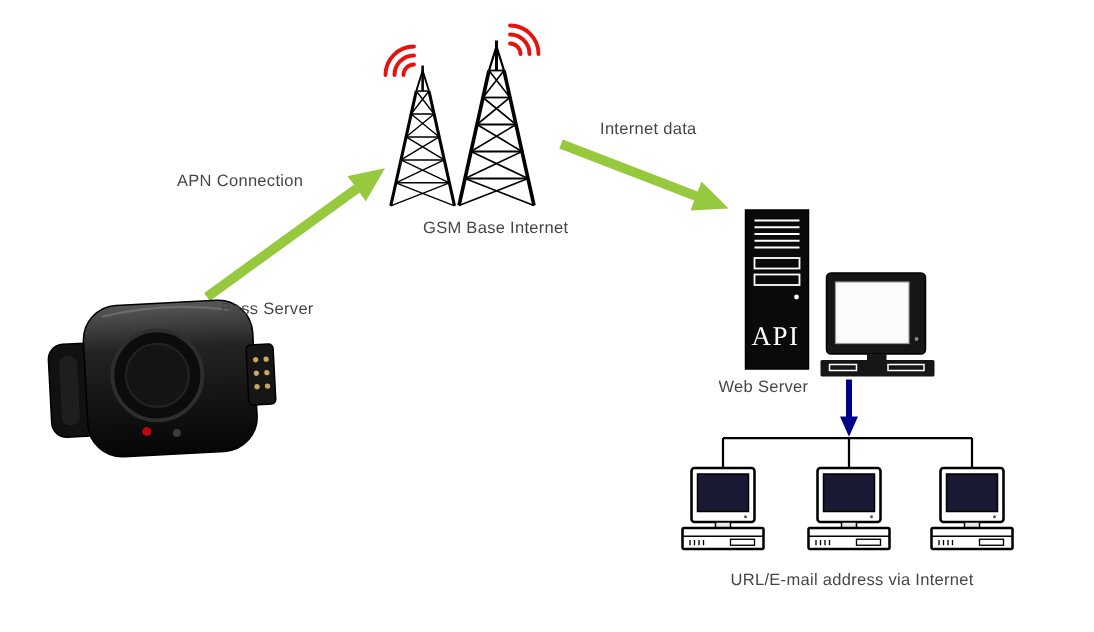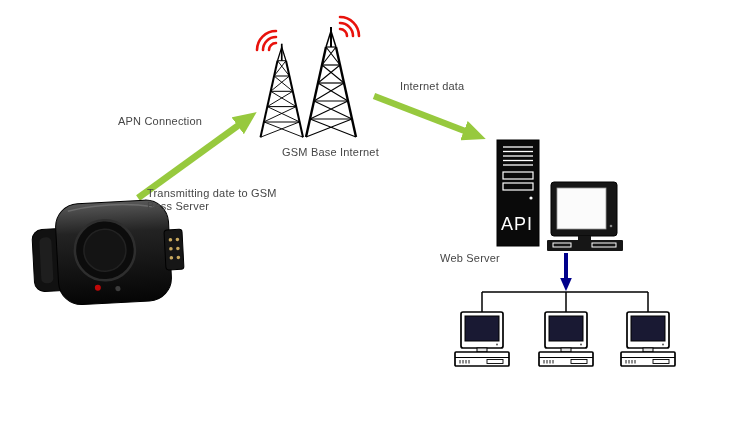--- a/index.html
+++ b/index.html
@@ -13,20 +13,21 @@
     letter-spacing: 0.2px;
     white-space: nowrap;
   }
   .label-api {
     position: absolute;
     left: 501px;
     top: 214px;
     font-size: 18px;
     color: #ffffff;
     letter-spacing: 1px;
+    font-family: Liberation Serif, serif;
   }
 </style>
 </head>
 <body>
 
 <div class="canvas">
 
   <svg class="art" width="729" height="421" viewBox="0 0 729 421">
     <defs>
       <marker id="mGreen" markerWidth="3.6" markerHeight="3.2" refX="1" refY="1.6" orient="auto">
@@ -146,21 +147,21 @@
     <use href="#pc" transform="translate(620,312)"></use>
   </svg>
 
   <div class="label" style="left:118px; top:115px">APN Connection</div>
 
   <div class="label" style="left:282px; top:146px">GSM Base Internet</div>
 
   <div class="label" style="left:400px; top:80px">Internet data</div>
 
 
-  <div class="label" style="left:147px; top:187px">Transmitting date to GSM</div>
   <div class="label" style="left:147px; top:200px">Bass Server</div>
 
-  <div class="label" style="left:440px; top:252px">Web Server</div>
+  <div class="label" style="left:479px; top:252px">Web Server</div>
 
   <div class="label-api">API</div>
 
+  <div class="label" style="left:487px; top:381px">URL/E-mail address via Internet</div>
 
 </div>
 
 </body></html>

